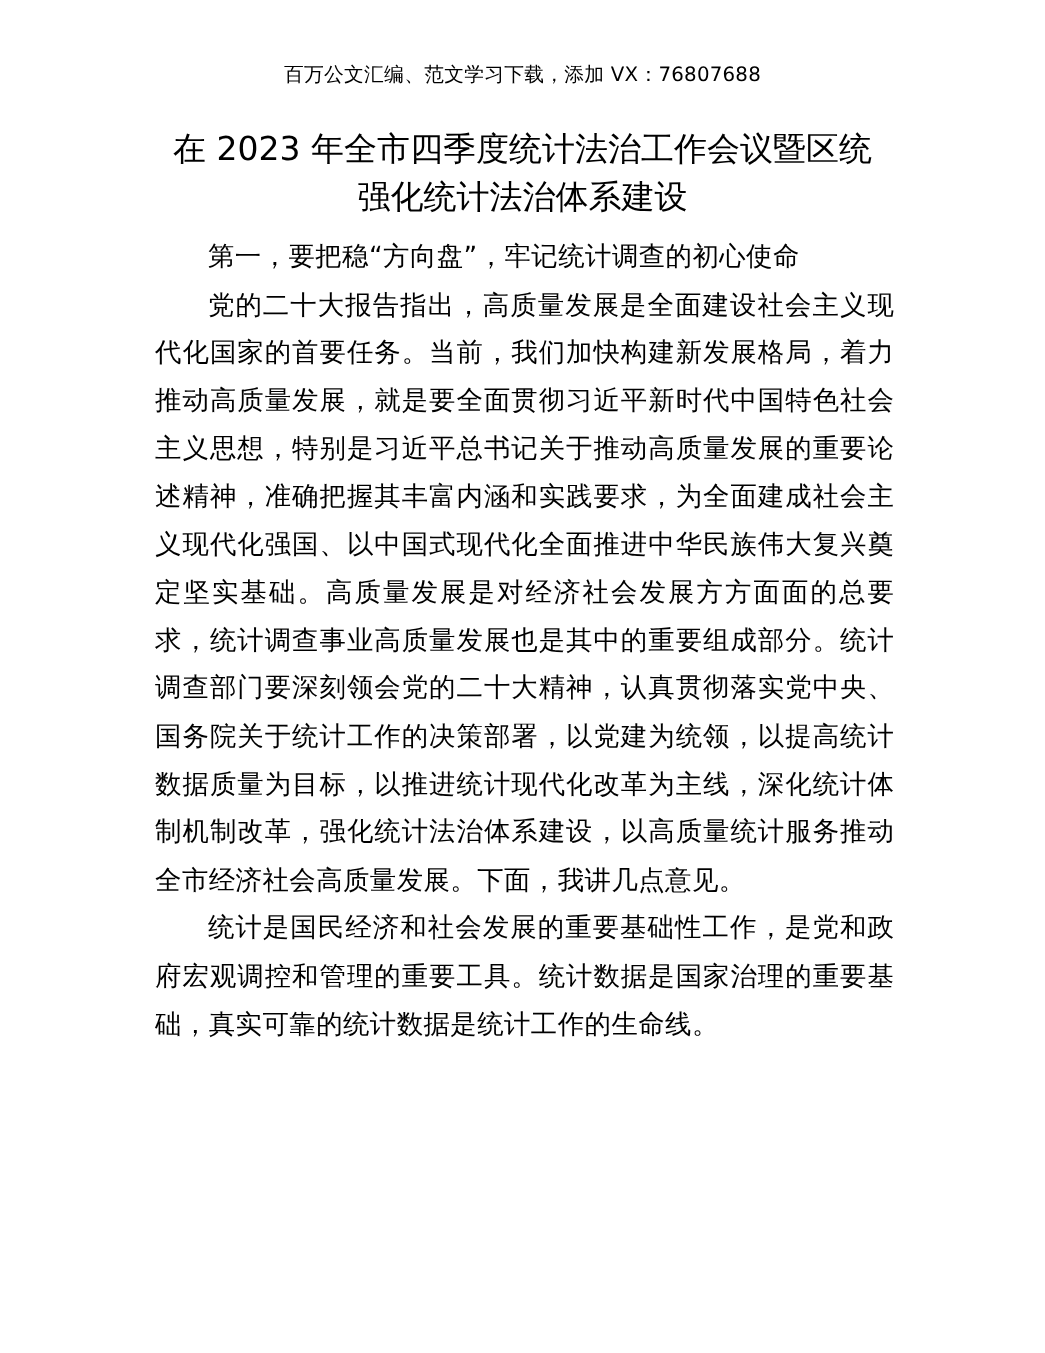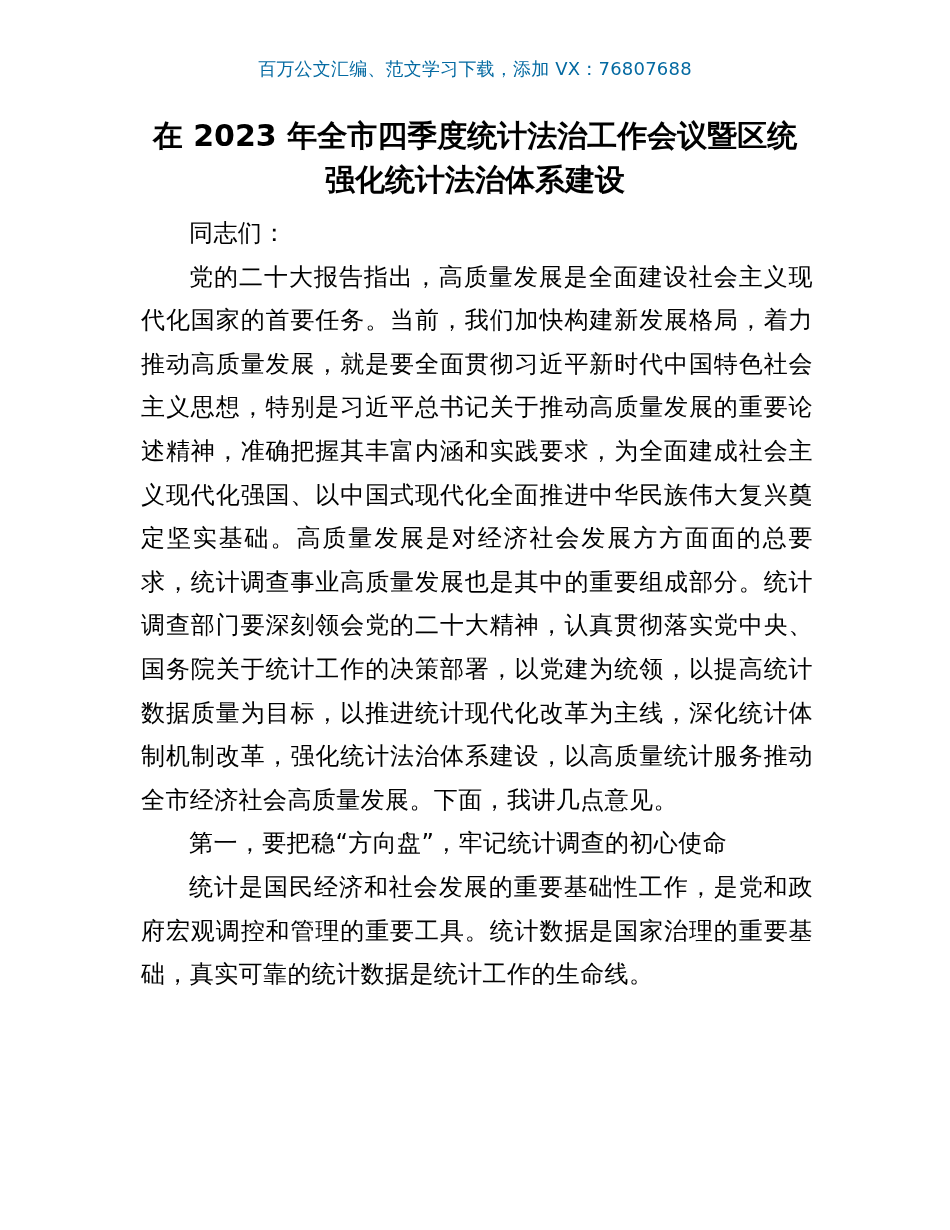--- a/index.html
+++ b/index.html
@@ -16,32 +16,32 @@
       color: #000000;
     }
     .watermark {
       position: absolute;
       top: 56px;
       left: 0;
       width: 950px;
       text-align: center;
       font-size: 18px;
       line-height: 26px;
-      color: #0369a1;
+      color: #000000;
       letter-spacing: 0.2px;
     }
     .title {
       position: absolute;
       top: 114px;
       left: 138px;
       width: 674px;
       text-align: center;
       font-size: 30px;
       line-height: 44px;
-      font-weight: bold;
+      font-weight: normal;
       margin: 0;
     }
     .body {
       position: absolute;
       top: 212px;
       left: 141px;
       width: 672px;
       font-size: 24px;
       line-height: 43.6px;
     }
@@ -57,17 +57,16 @@
 <body>
 
 <div class="watermark">百万公文汇编、范文学习下载，添加 VX：76807688</div>
 
 <h1 class="title">
   <span>在 2023 年全市四季度统计法治工作会议暨区统</span><br>
   <span>强化统计法治体系建设</span>
 </h1>
 
 <div class="body">
-  <p class="p">同志们：</p>
+  <p class="p">第一，要把稳“方向盘”，牢记统计调查的初心使命</p>
   <p class="p">党的二十大报告指出，高质量发展是全面建设社会主义现代化国家的首要任务。当前，我们加快构建新发展格局，着力推动高质量发展，就是要全面贯彻习近平新时代中国特色社会主义思想，特别是习近平总书记关于推动高质量发展的重要论述精神，准确把握其丰富内涵和实践要求，为全面建成社会主义现代化强国、以中国式现代化全面推进中华民族伟大复兴奠定坚实基础。高质量发展是对经济社会发展方方面面的总要求，统计调查事业高质量发展也是其中的重要组成部分。统计调查部门要深刻领会党的二十大精神，认真贯彻落实党中央、国务院关于统计工作的决策部署，以党建为统领，以提高统计数据质量为目标，以推进统计现代化改革为主线，深化统计体制机制改革，强化统计法治体系建设，以高质量统计服务推动全市经济社会高质量发展。下面，我讲几点意见。</p>
-  <p class="p">第一，要把稳“方向盘”，牢记统计调查的初心使命</p>
   <p class="p">统计是国民经济和社会发展的重要基础性工作，是党和政府宏观调控和管理的重要工具。统计数据是国家治理的重要基础，真实可靠的统计数据是统计工作的生命线。</p>
 </div>
 
 </body></html>

